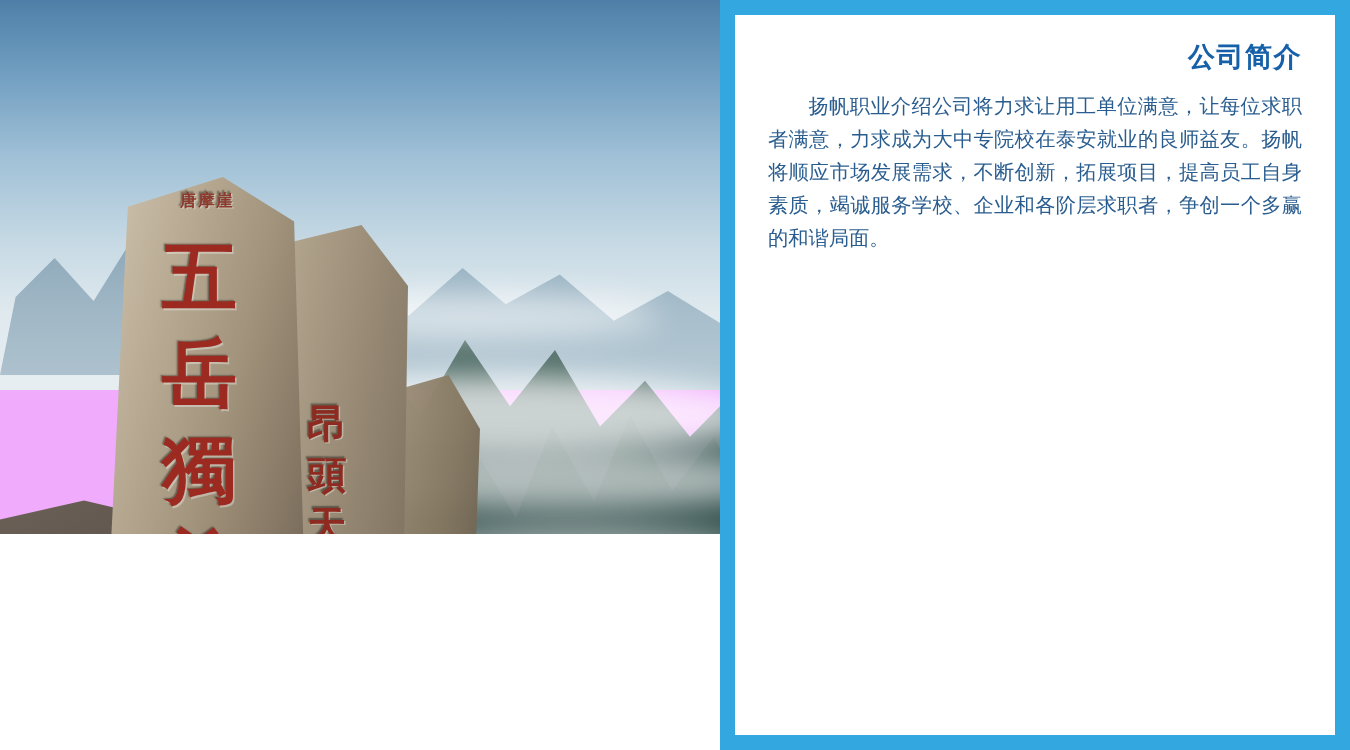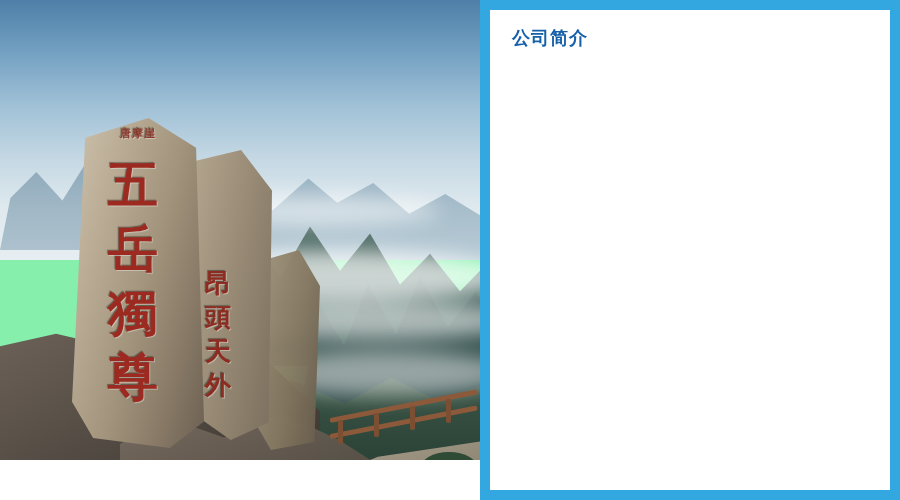--- a/index.html
+++ b/index.html
@@ -17,23 +17,23 @@
     position: relative;
     width: 900px;
     height: 500px;
     display: flex;
   }
 
   
   .photo-panel {
     position: relative;
     width: 480px;
-    height: 460px;
+    height: 356px;
     overflow: hidden;
-    background: #86efac;
+    background: #f0abfc;
   }
   
   .sky {
     position: absolute;
     left: 0; top: 0;
     width: 480px; height: 260px;
     background: linear-gradient(to bottom,
       #4f7fa8 0%,
       #6f9dc0 18%,
       #9fc0d6 40%,
@@ -207,21 +207,21 @@
   }
   .card {
     width: 100%;
     height: 100%;
     background: #ffffff;
     box-sizing: border-box;
     padding: 14px 22px 10px 22px;
     overflow: hidden;
   }
   .card-title {
-    text-align: left;
+    text-align: right;
     color: #1560a8;
     font-size: 18px;
     font-weight: bold;
     font-family: "DejaVu Sans", "Liberation Sans", sans-serif;
     margin: 2px 0 10px 0;
     letter-spacing: 1px;
   }
   .para {
     color: #2a5d8f;
     font-size: 13.5px;
@@ -282,16 +282,17 @@
       <div class="rail-post" style="left:116px; top:-9px;"></div>
     </div>
     <div class="shrub" style="left:300px; top:470px; width:44px; height:26px;"></div>
     <div class="shrub" style="left:196px; top:462px; width:60px; height:30px;"></div>
     <div class="shrub" style="left:420px; top:452px; width:58px; height:34px;"></div>
   </div>
 
   <div class="text-panel">
     <div class="card">
       <div class="card-title">公司简介</div>
+      <p class="para">扬帆职业介绍公司将力求让用工单位满意，让每位求职者满意，力求成为大中专院校在泰安就业的良师益友。扬帆将顺应市场发展需求，不断创新，拓展项目，提高员工自身素质，竭诚服务学校、企业和各阶层求职者，争创一个多赢的和谐局面。</p>
     </div>
   </div>
 
 </div>
 
 </body></html>

